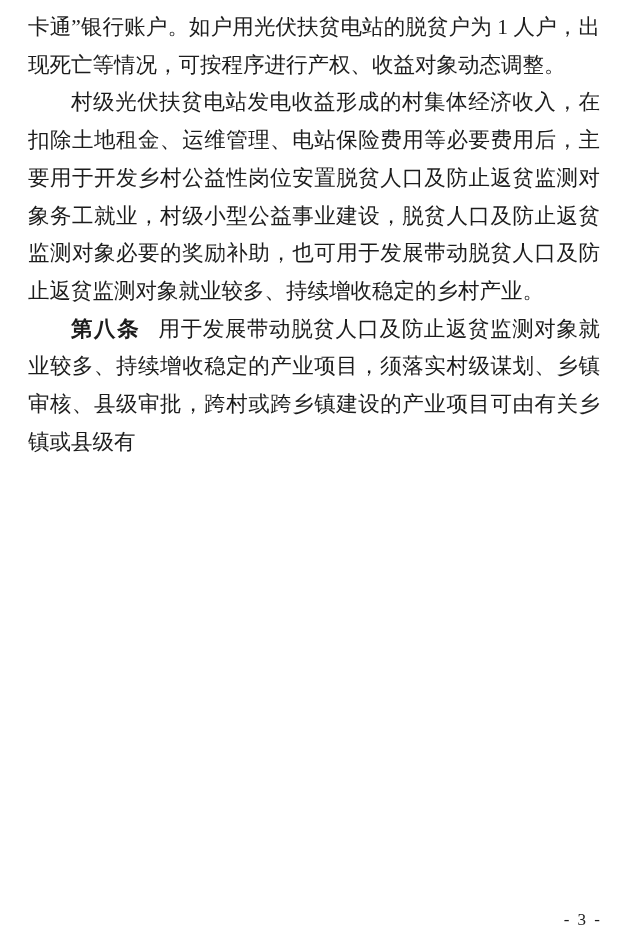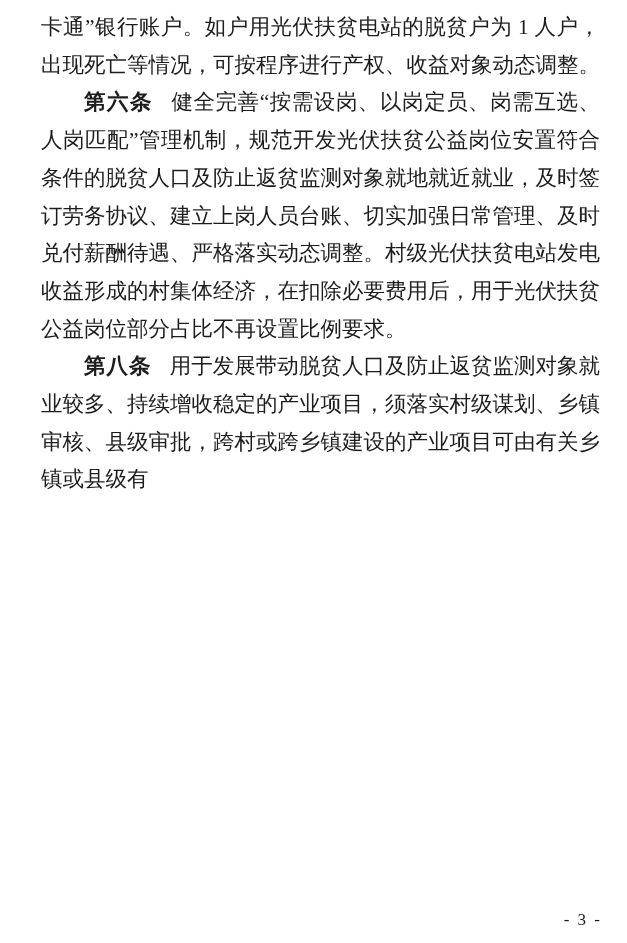--- a/index.html
+++ b/index.html
@@ -2,21 +2,21 @@
 <html><head>
 <meta charset="utf-8">
 <style>
   * { margin: 0; padding: 0; box-sizing: border-box; }
   html, body { background: #ffffff; }
   .page {
     position: relative;
     width: 627px;
     height: 943px;
     background: #ffffff;
-    padding: 9px 27px 0 41px;
+    padding: 9px 27px 0 28px;
     overflow: hidden;
     font-family: "Liberation Serif", "DejaVu Serif", serif;
     color: #1c1c1c;
   }
   .doc-para {
     font-size: 21.5px;
     line-height: 37.7px;
     text-align: justify;
     color: #1c1c1c;
   }
@@ -37,21 +37,21 @@
     font-family: "Liberation Serif", "DejaVu Serif", serif;
   }
 </style>
 </head>
 <body>
 
 <div class="page">
 
   <p class="doc-para"><span>卡通”银行账户。如户用光伏扶贫电站的脱贫户为 1 人户，出现死亡等情况，可按程序进行产权、收益对象动态调整。</span></p>
 
+  <p class="doc-para indent"><span>村级光伏扶贫电站发电收益形成的村集体经济收入，在扣除土地租金、运维管理、电站保险费用等必要费用后，主要用于开发乡村公益性岗位安置脱贫人口及防止返贫监测对象务工就业，村级小型公益事业建设，脱贫人口及防止返贫监测对象必要的奖励补助，也可用于发展带动脱贫人口及防止返贫监测对象就业较多、持续增收稳定的乡村产业。</span></p>
 
-  <p class="doc-para indent"><b class="article-lead">第六条</b><span>健全完善“按需设岗、以岗定员、岗需互选、人岗匹配”管理机制，规范开发光伏扶贫公益岗位安置符合条件的脱贫人口及防止返贫监测对象就地就近就业，及时签订劳务协议、建立上岗人员台账、切实加强日常管理、及时兑付薪酬待遇、严格落实动态调整。村级光伏扶贫电站发电收益形成的村集体经济，在扣除必要费用后，用于光伏扶贫公益岗位部分占比不再设置比例要求。</span></p>
 
 
   <p class="doc-para indent"><b class="article-lead">第八条</b><span>用于发展带动脱贫人口及防止返贫监测对象就业较多、持续增收稳定的产业项目，须落实村级谋划、乡镇审核、县级审批，跨村或跨乡镇建设的产业项目可由有关乡镇或县级有</span></p>
 
   <div class="page-number">- 3 -</div>
 
 </div>
 
 </body></html>

